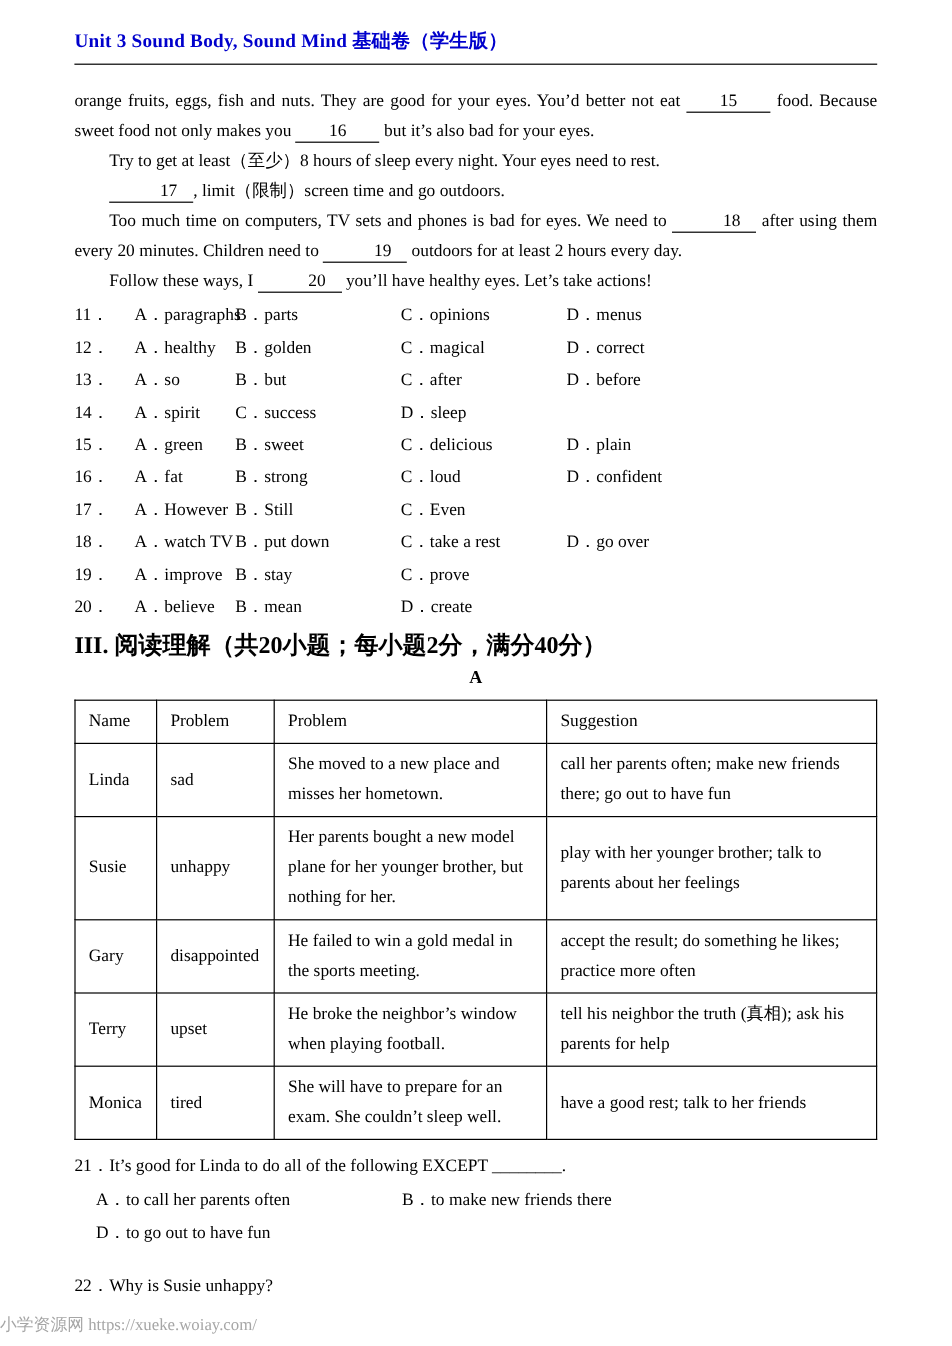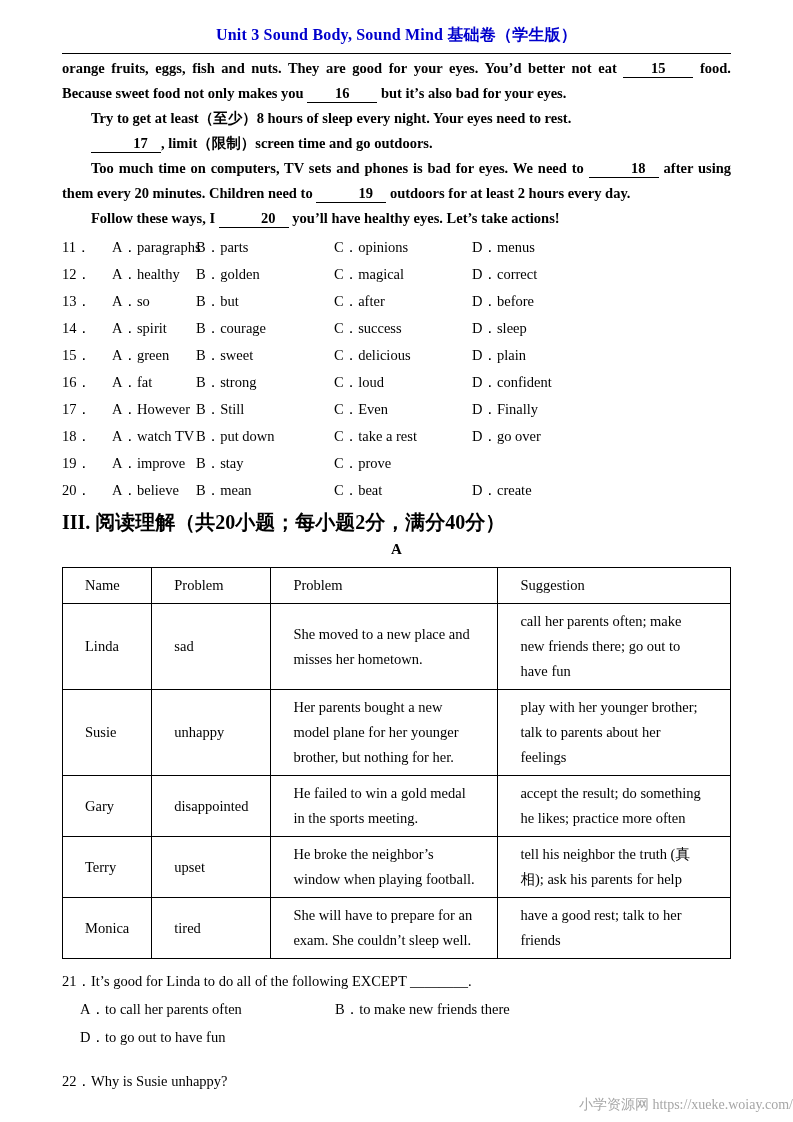--- a/index.html
+++ b/index.html
@@ -10,29 +10,28 @@
     height: 1122px;
     margin: 0 auto;
     background: #ffffff;
     padding: 24px 62px 0 62px;
     font-family: "Liberation Serif", "DejaVu Serif", serif;
     font-size: 14.5px;
     color: #000;
     overflow: hidden;
   }
   .doc-title {
-    text-align: center;
     font-weight: 700;
     font-size: 16px;
     line-height: 22px;
     letter-spacing: 0.2px;
   }
   .header-rule { border-bottom: 1.5px solid #000; margin-top: 7px; }
 
-  .passage { margin-top: 2px; font-weight: bold; }
+  .passage { margin-top: 18px; }
   .para { line-height: 25px; text-align: justify; }
   .para.indent { text-indent: 29px; }
   .blank {
     display: inline-block;
     width: 70px;
     height: 18px;
     line-height: 17px;
     text-align: center;
     border-bottom: 1px solid #000;
     vertical-align: baseline;
@@ -46,39 +45,39 @@
     line-height: 27px;
     white-space: nowrap;
   }
 
   .section-heading { font-weight: 700; font-size: 20px; line-height: 26px; margin-top: 5px; }
   .passage-label { font-weight: 700; font-size: 15px; line-height: 25px; text-align: center; margin-top: 2px; }
 
   .info-table { width: 100%; border-collapse: collapse; margin-top: 5px; }
   .info-table th, .info-table td {
     border: 1px solid #000;
-    padding: 5px 22px;
+    padding: 5px 11px;
     line-height: 25px;
     font-weight: 400;
     text-align: left;
     vertical-align: middle;
   }
   .info-table th { height: 36px; }
 
   .reading-questions { margin-top: 9px; }
   .reading-question + .reading-question { margin-top: 17px; }
   .rq-stem { line-height: 27px; }
   .rq-options {
     display: grid;
     grid-template-columns: 255px 1fr;
     margin-left: 18px;
     line-height: 28px;
   }
 
-  .footer { position: absolute; left: 0; right: 0; bottom: 8px; text-align: right; padding-left: 36px; }
+  .footer { position: absolute; left: 0; right: 0; bottom: 8px; text-align: left; }
   .footer-site { color: #a6a6a6; font-size: 14px; line-height: 18px; cursor: pointer; }
   .footer-page { color: #8a8a8a; font-size: 12px; line-height: 16px; margin-top: 2px; }
 </style>
 </head>
 <body>
 
 <div class="page">
 
   <div class="doc-header">
     <div class="doc-title" style="color: rgb(0, 0, 204);">Unit 3 Sound Body, Sound Mind 基础卷（学生版）</div>
@@ -111,21 +110,20 @@
       <div class="cloze-row">
         <span class="q-num">13．</span>
         <span class="q-opt">A．so</span>
         <span class="q-opt">B．but</span>
         <span class="q-opt">C．after</span>
         <span class="q-opt">D．before</span>
       </div>
       <div class="cloze-row">
         <span class="q-num">14．</span>
         <span class="q-opt">A．spirit</span>
-        <span class="q-opt">B．courage</span>
         <span class="q-opt">C．success</span>
         <span class="q-opt">D．sleep</span>
       </div>
       <div class="cloze-row">
         <span class="q-num">15．</span>
         <span class="q-opt">A．green</span>
         <span class="q-opt">B．sweet</span>
         <span class="q-opt">C．delicious</span>
         <span class="q-opt">D．plain</span>
       </div>
@@ -134,40 +132,38 @@
         <span class="q-opt">A．fat</span>
         <span class="q-opt">B．strong</span>
         <span class="q-opt">C．loud</span>
         <span class="q-opt">D．confident</span>
       </div>
       <div class="cloze-row">
         <span class="q-num">17．</span>
         <span class="q-opt">A．However</span>
         <span class="q-opt">B．Still</span>
         <span class="q-opt">C．Even</span>
-        <span class="q-opt">D．Finally</span>
       </div>
       <div class="cloze-row">
         <span class="q-num">18．</span>
         <span class="q-opt">A．watch TV</span>
         <span class="q-opt">B．put down</span>
         <span class="q-opt">C．take a rest</span>
         <span class="q-opt">D．go over</span>
       </div>
       <div class="cloze-row">
         <span class="q-num">19．</span>
         <span class="q-opt">A．improve</span>
         <span class="q-opt">B．stay</span>
         <span class="q-opt">C．prove</span>
       </div>
       <div class="cloze-row">
         <span class="q-num">20．</span>
         <span class="q-opt">A．believe</span>
         <span class="q-opt">B．mean</span>
-        <span class="q-opt">C．beat</span>
         <span class="q-opt">D．create</span>
       </div>
     </div>
 
   <div class="section-heading">III. 阅读理解（共20小题；每小题2分，满分40分）</div>
 
   <div class="passage-label">A</div>
 
   <table class="info-table">
     <colgroup>

